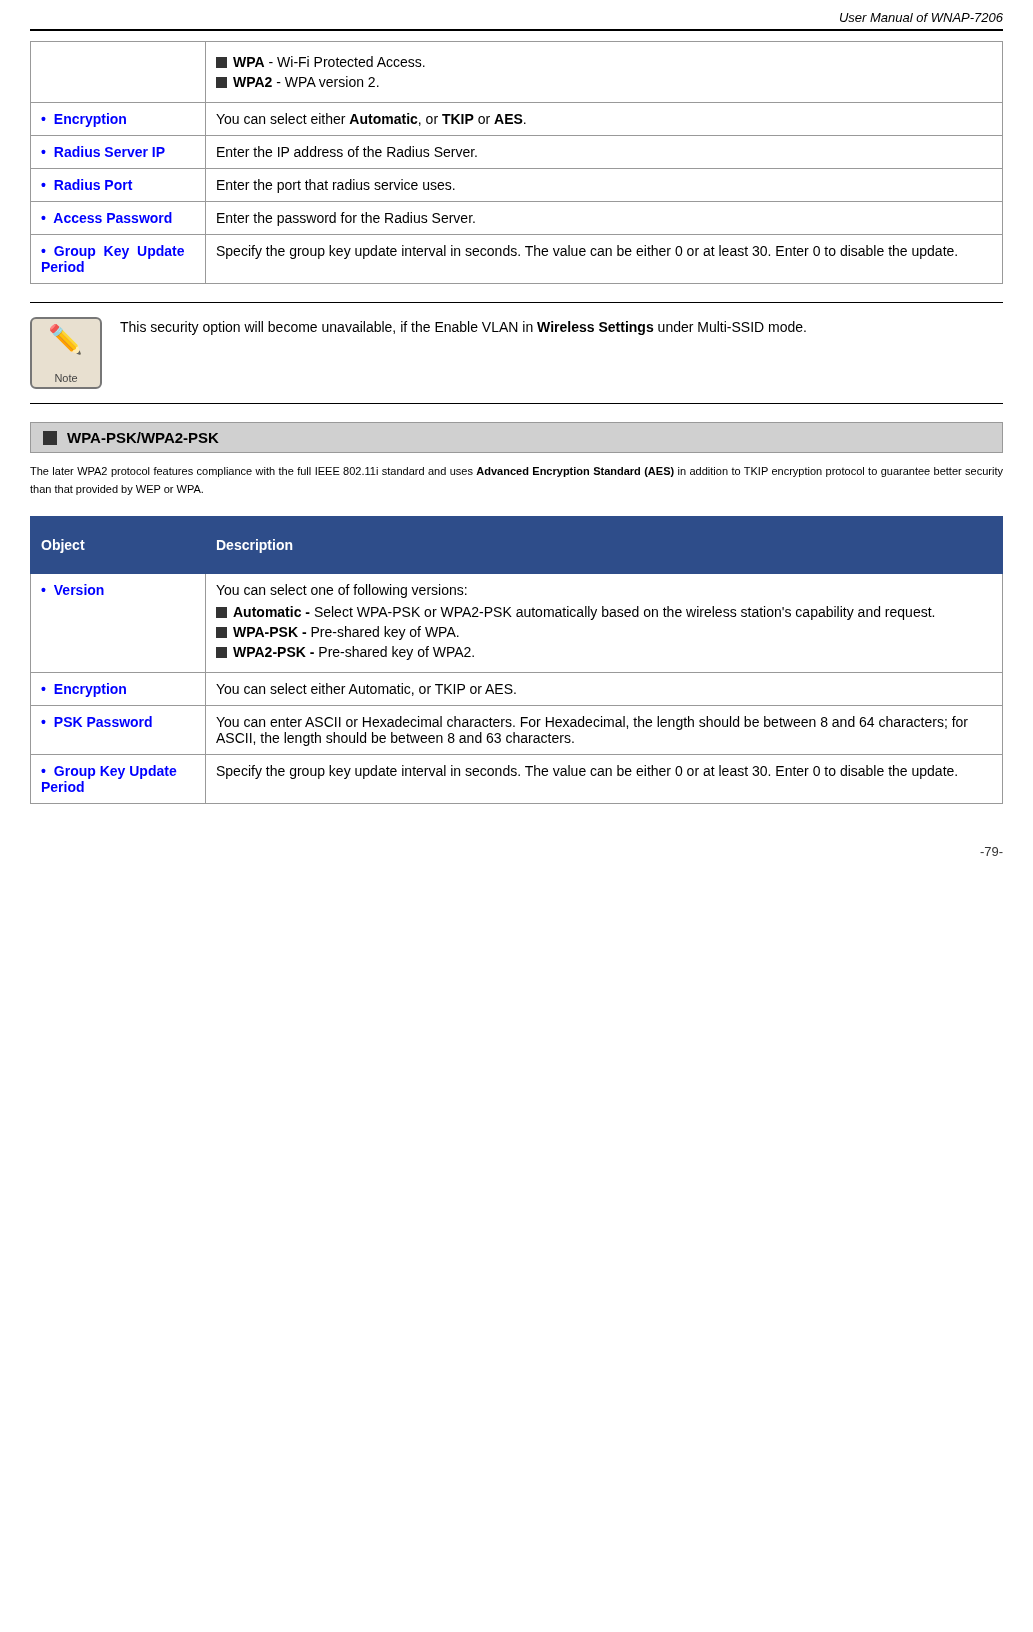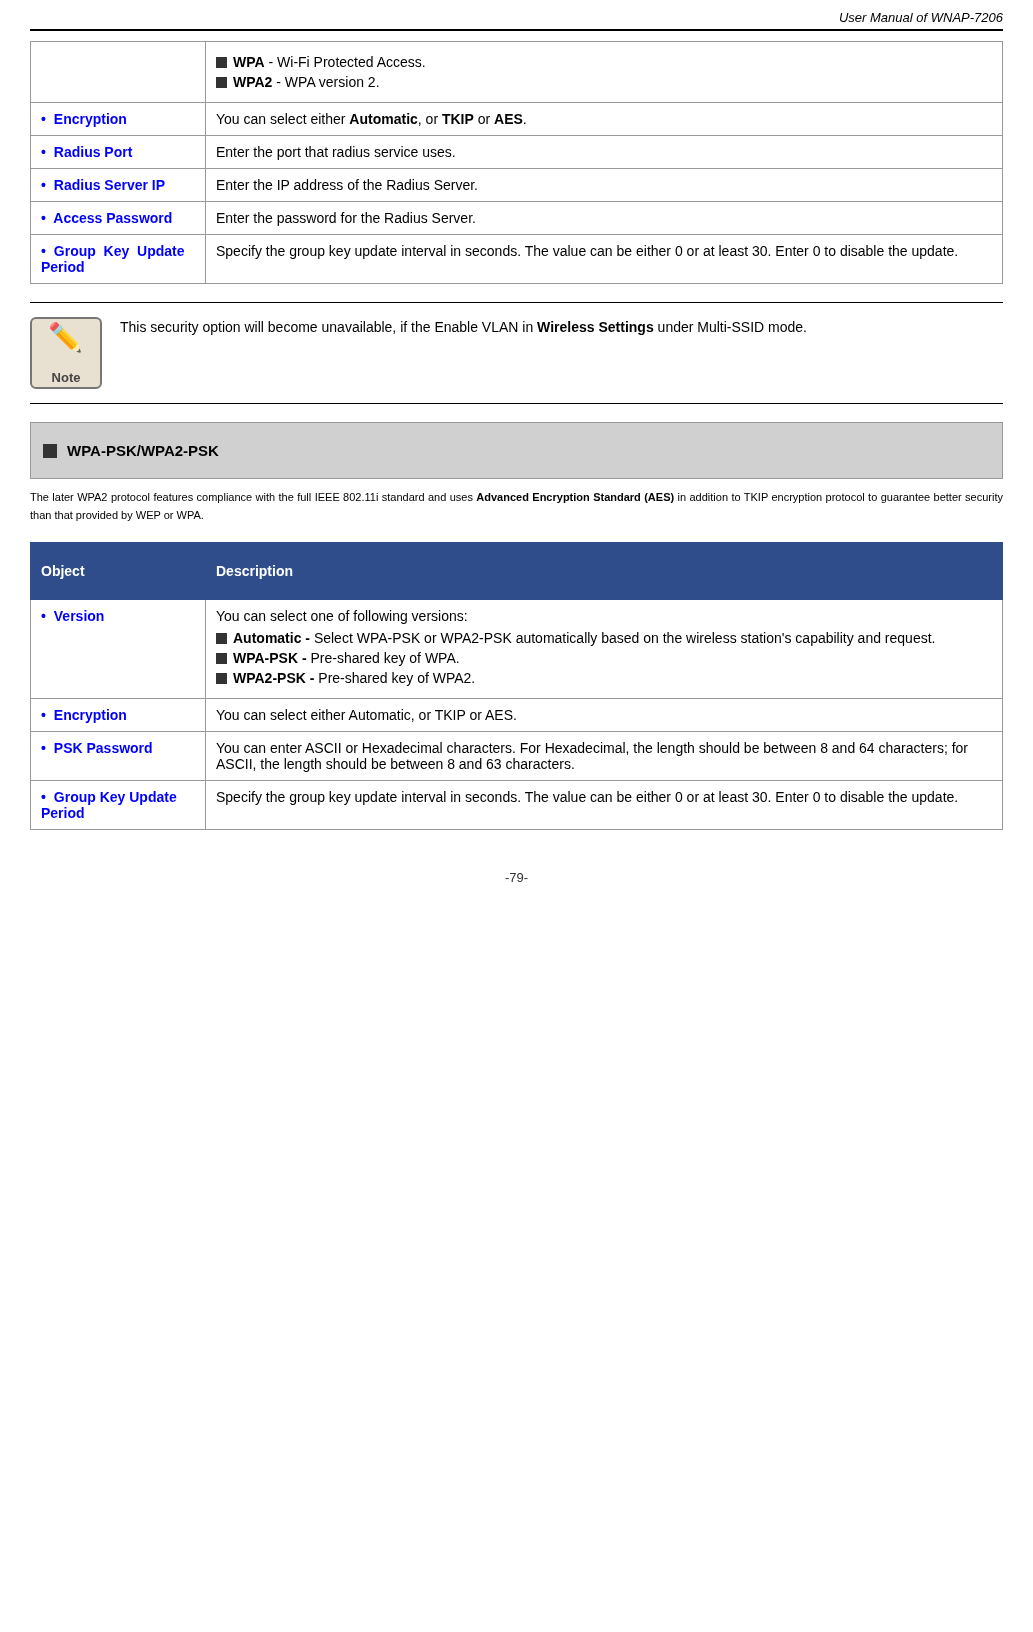--- a/index.html
+++ b/index.html
@@ -56,34 +56,34 @@
       align-items: center;
       justify-content: center;
       font-size: 11px;
       color: #555;
     }
     .note-icon .note-pencil {
       font-size: 28px;
       color: #555;
     }
     .note-icon .note-label {
-      font-size: 13px;
-      font-weight: bold;
+      font-size: 11px;
+      font-weight: normal;
       color: #444;
       margin-top: 16px;
     }
     .note-text {
       font-size: 14px;
       line-height: 1.5;
     }
     .section-heading {
       display: flex;
       align-items: center;
       background: #d0d0d0;
-      padding: 19px 12px;
+      padding: 6px 12px;
       font-size: 15px;
       font-weight: bold;
       margin: 18px 0 10px 0;
       border: 1px solid #999;
     }
     .section-heading .sq-bullet {
       display: inline-block;
       width: 14px;
       height: 14px;
       background: #333;
@@ -135,21 +135,21 @@
       margin: 4px 0;
     }
     .bullet-item .sq-small {
       margin-top: 3px;
     }
     .bullet-dot {
       color: #00f;
       margin-right: 4px;
     }
     .page-footer {
-      text-align: center;
+      text-align: right;
       margin-top: 40px;
       font-size: 13px;
       color: #333;
     }
     b { font-weight: bold; }
   </style>
 </head>
 <body>
 
 <div class="page-header">
@@ -179,31 +179,31 @@
         <span>Encryption</span>
       </td>
       <td>
         You can select either <b>Automatic</b>, or <b>TKIP</b> or <b>AES</b>.
       </td>
     </tr>
 
     <tr>
       <td class="label-cell">
         <span class="bullet-dot">•</span>
+        <span>Radius Server IP</span>
+      </td>
+      <td>Enter the IP address of the Radius Server.</td>
+    </tr>
+
+    <tr>
+      <td class="label-cell">
+        <span class="bullet-dot">•</span>
         <span>Radius Port</span>
       </td>
       <td>Enter the port that radius service uses.</td>
-    </tr>
-
-    <tr>
-      <td class="label-cell">
-        <span class="bullet-dot">•</span>
-        <span>Radius Server IP</span>
-      </td>
-      <td>Enter the IP address of the Radius Server.</td>
     </tr>
 
     <tr>
       <td class="label-cell">
         <span class="bullet-dot">•</span>
         <span>Access Password</span>
       </td>
       <td>Enter the password for the Radius Server.</td>
     </tr>
 

